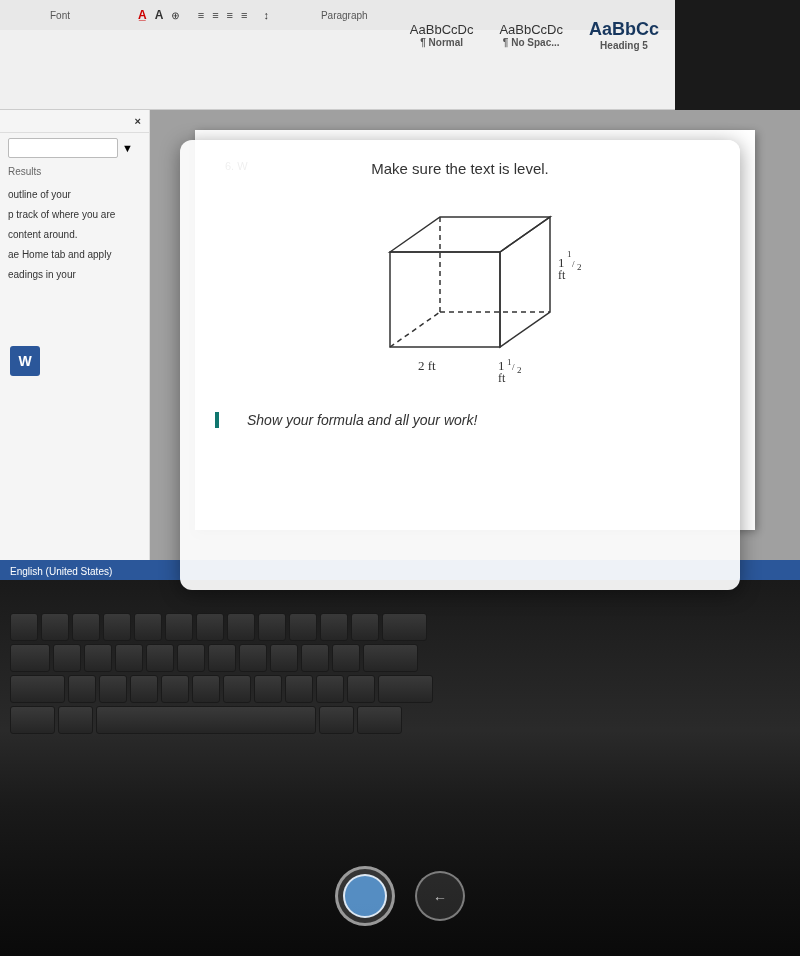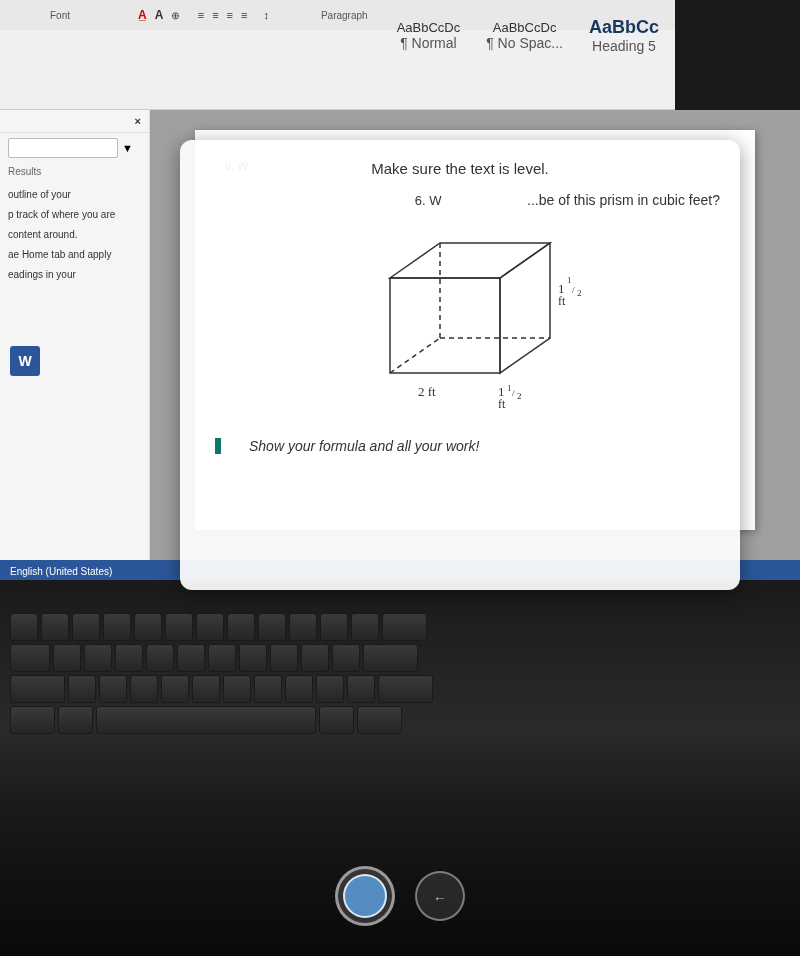--- a/index.html
+++ b/index.html
@@ -63,25 +63,26 @@
       padding: 3px 6px;
       min-width: 60px;
     }
 
     .style-sample {
       font-size: 13px;
       color: #333;
     }
 
     .style-label {
-      font-size: 14px;
+      font-size: 10px;
       color: #555;
       display: flex;
       align-items: center;
       gap: 2px;
+      font-weight: bold;
     }
 
     
     .left-sidebar {
       position: absolute;
       top: 110px;
       left: 0;
       width: 150px;
       height: 470px;
       background: #f5f5f5;
@@ -398,25 +399,20 @@
       <span>6. W</span>
     </div>
   </div>
 </div>
 
 <div class="camera-overlay">
   <div class="camera-message">
     <div class="camera-msg-line2">Make sure the text is level.</div>
   </div>
 
-  <div style="font-size:14px; color:#333; margin-bottom:10px; font-weight:normal; text-align:right; width:100%;">
-    <span style="font-size:13px; color:#333;">6. W</span>
-    &nbsp;&nbsp;&nbsp;&nbsp;&nbsp;&nbsp;&nbsp;&nbsp;&nbsp;&nbsp;&nbsp;&nbsp;&nbsp;&nbsp;&nbsp;&nbsp;&nbsp;&nbsp;&nbsp;&nbsp;
-    <span>...be of this prism in cubic feet?</span>
-  </div>
 
   <div class="cube-container">
     <svg width="260" height="200" viewBox="0 0 260 200">
 
       <polygon points="60,60 170,60 170,155 60,155" fill="none" stroke="#333" stroke-width="1.5"></polygon>
 
       <polygon points="60,60 110,25 220,25 170,60" fill="none" stroke="#333" stroke-width="1.5"></polygon>
 
       <polygon points="170,60 220,25 220,120 170,155" fill="none" stroke="#333" stroke-width="1.5"></polygon>
 
@@ -433,21 +429,21 @@
       <text x="88" y="178" font-size="13" fill="#333" font-family="Times New Roman, serif">2 ft</text>
 
       <text x="168" y="178" font-size="13" fill="#333" font-family="Times New Roman, serif">1</text>
       <text x="177" y="173" font-size="9" fill="#333" font-family="Times New Roman, serif">1</text>
       <text x="182" y="178" font-size="9" fill="#333" font-family="Times New Roman, serif">/</text>
       <text x="187" y="181" font-size="9" fill="#333" font-family="Times New Roman, serif">2</text>
       <text x="168" y="190" font-size="12" fill="#333" font-family="Times New Roman, serif">ft</text>
     </svg>
   </div>
 
-  <div style="border-left: 6px solid #0f766e; padding-left:8px; margin-top:5px; align-self:flex-start; margin-left:15px;">
+  <div style="border-left: 4px solid #0f766e; padding-left:8px; margin-top:5px; align-self:flex-start; margin-left:15px;">
     <div class="formula-text">Show your formula and all your work!</div>
   </div>
 </div>
 
 <div class="status-bar">
   <span class="status-text">English (United States)</span>
 </div>
 
 <div class="taskbar-icon">
   <span>W</span>

